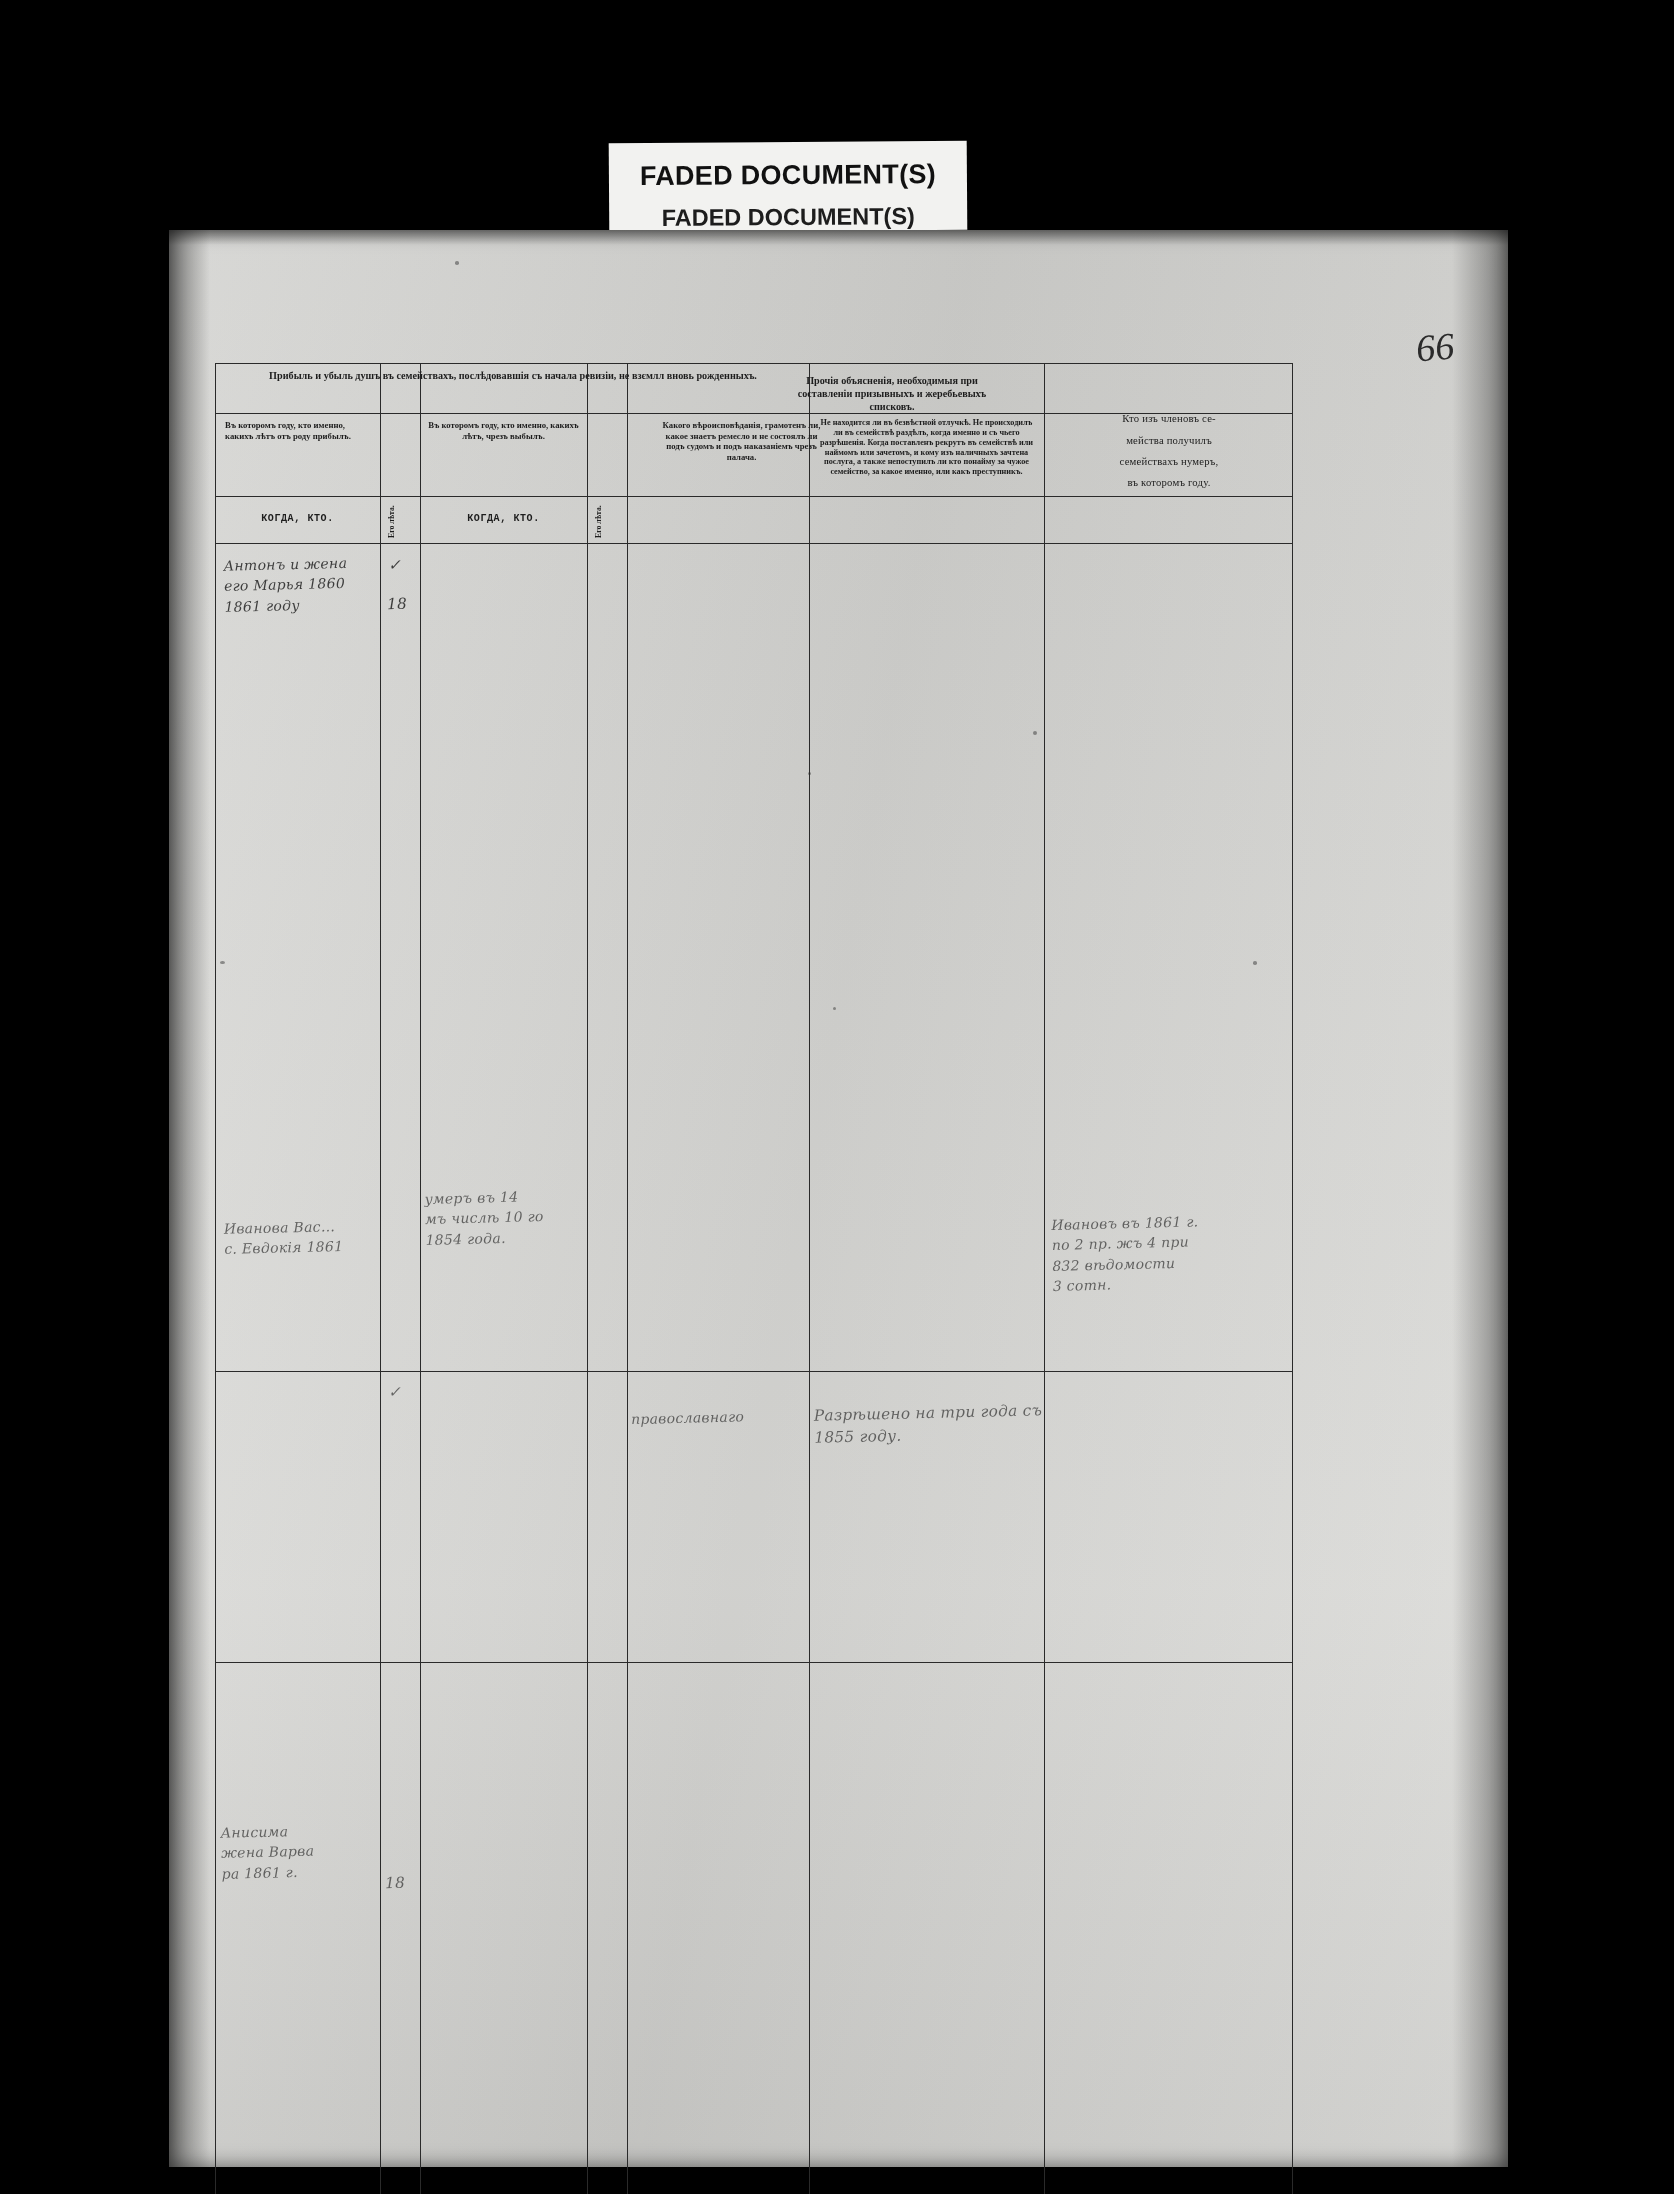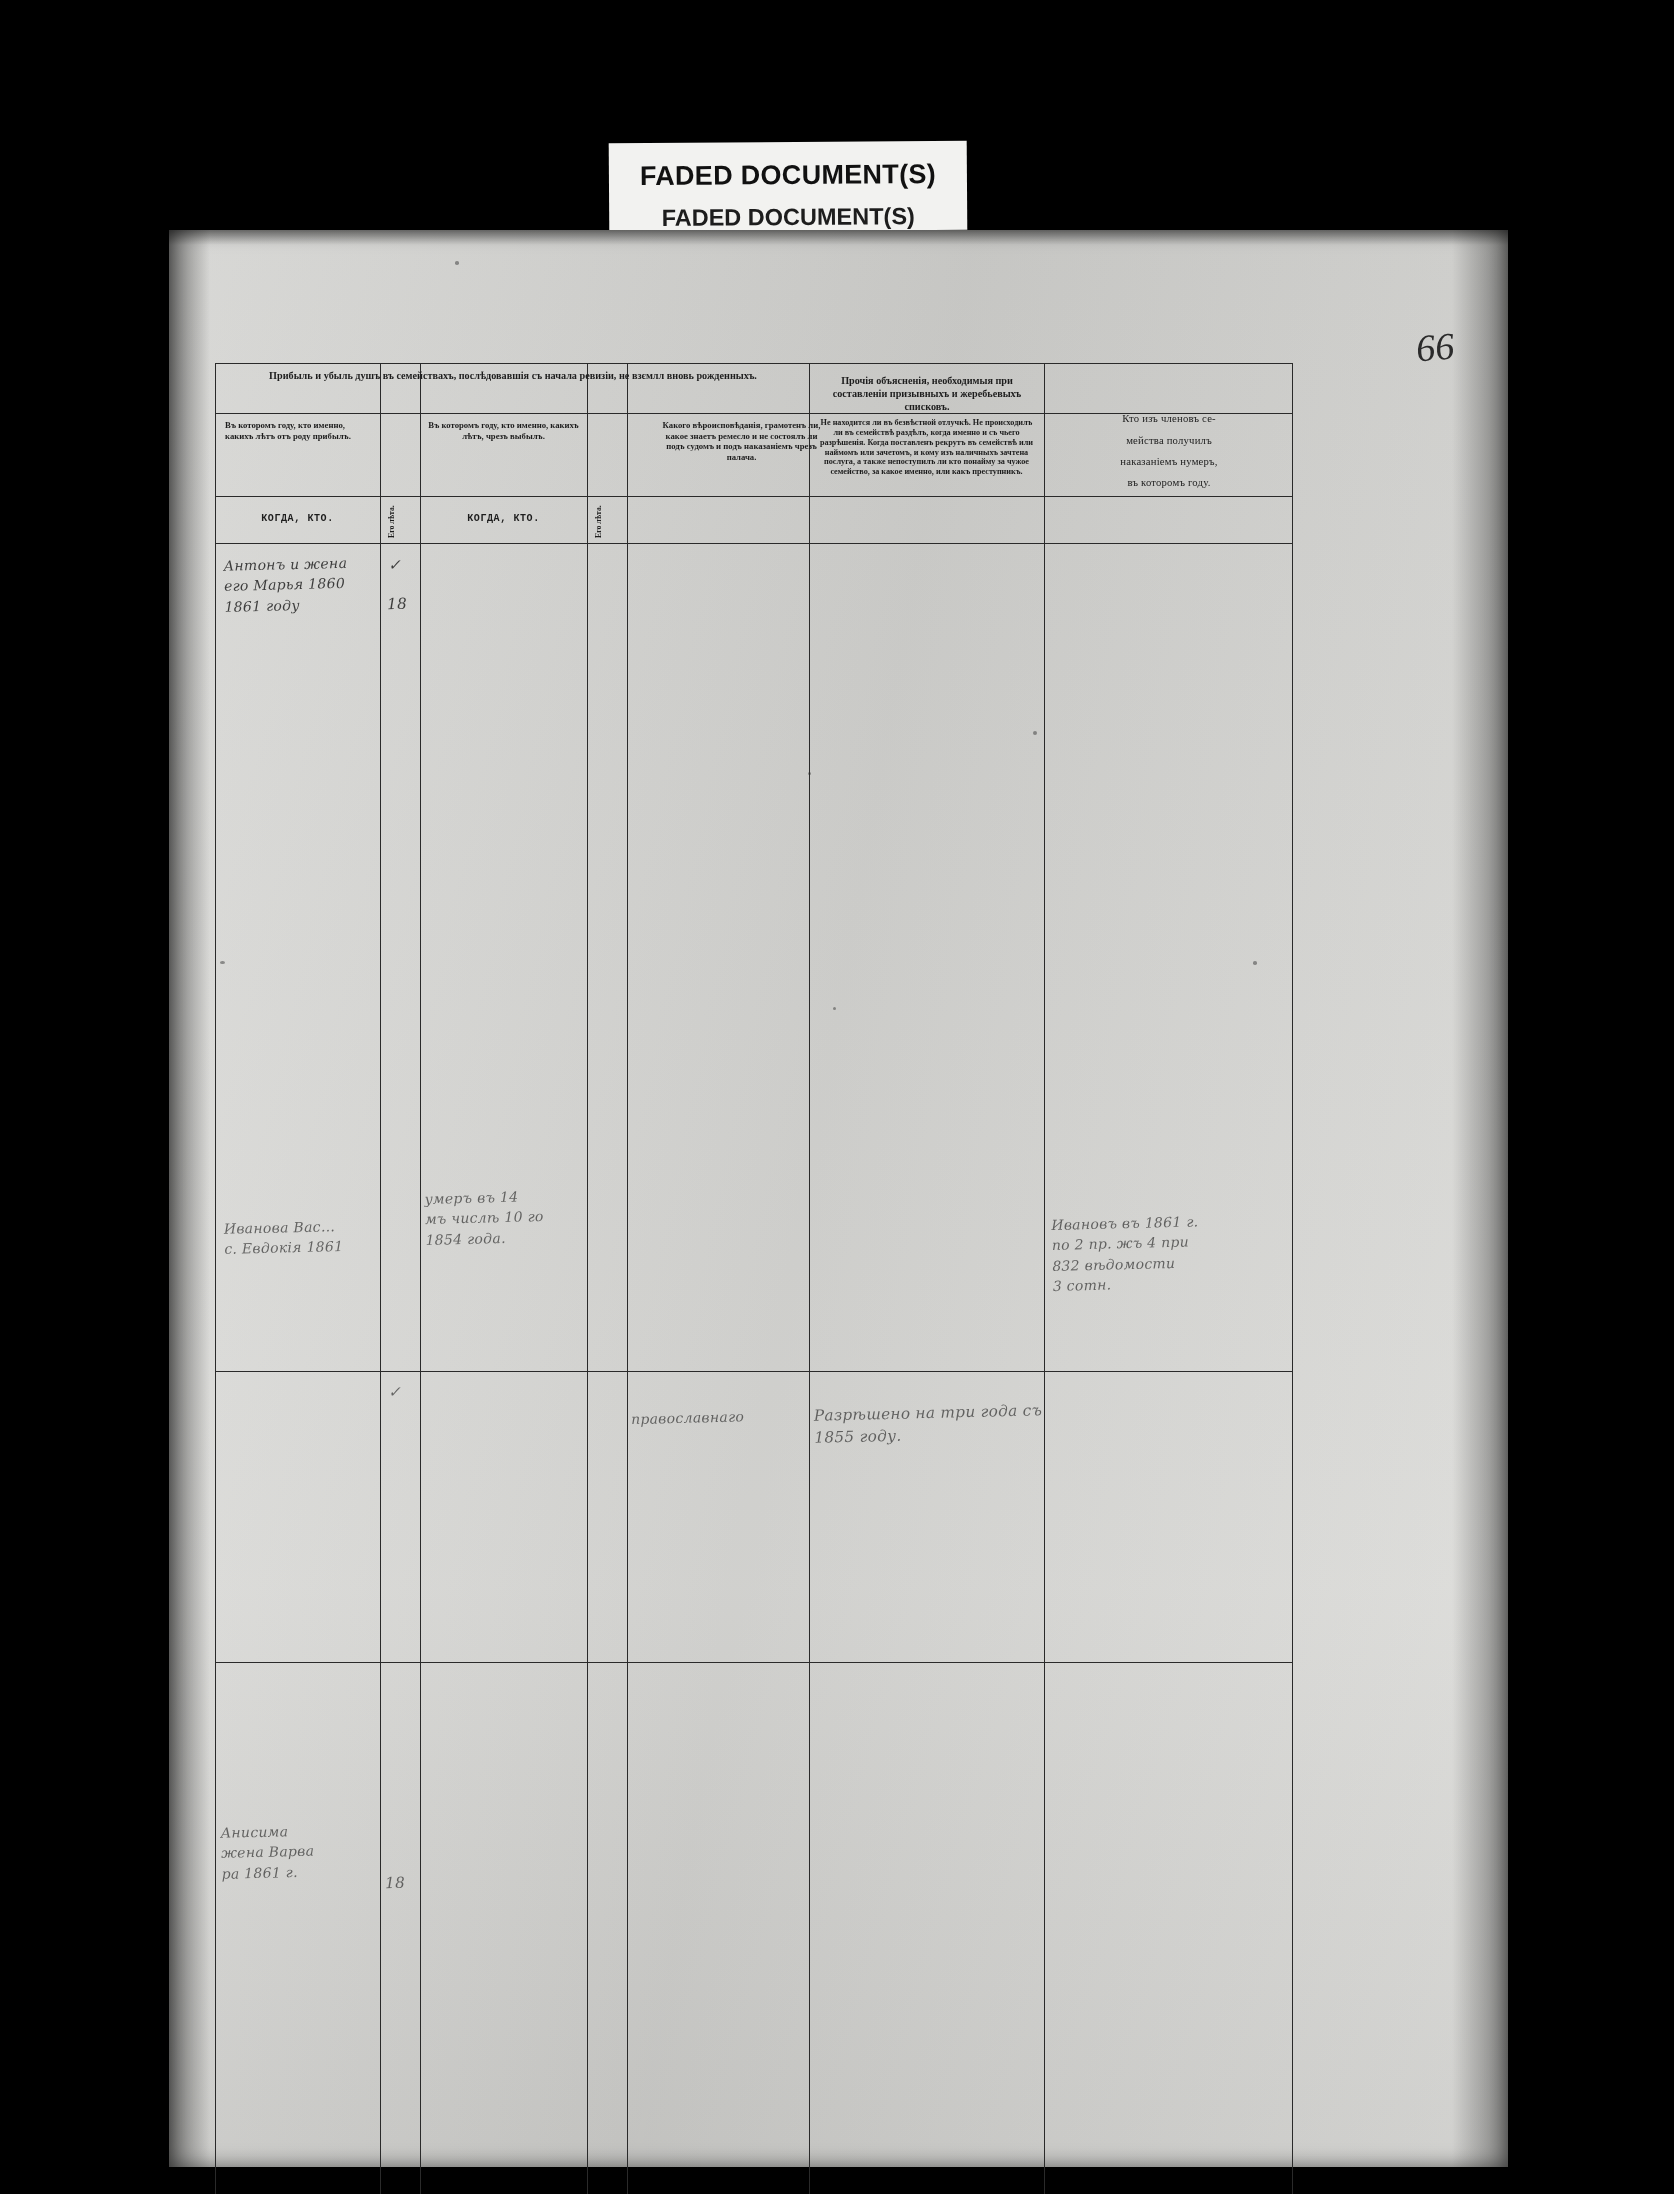--- a/index.html
+++ b/index.html
@@ -225,26 +225,26 @@
     <div class="vline" style="left:593px;"></div>
     <div class="vline" style="left:828px;"></div>
 
     <div class="hline" style="top:49px;"></div>
     <div class="hline" style="top:132px;"></div>
     <div class="hline" style="top:179px;"></div>
     <div class="hline" style="top:1007px;"></div>
     <div class="hline" style="top:1298px;"></div>
 
     <div class="hdrcell hdr-top" style="left:1px;top:3.1px;width:592px;">Прибыль и убыль душъ въ семействахъ, послѣдовавшія съ начала ревизіи, не взємлл вновь рожденныхъ.</div>
-    <div class="hdrcell hdr-top" style="left:594px;top:8.2px;width:234px;">Прочія объясненія, необходимыя при составленіи призывныхъ и жеребьевыхъ списковъ.</div>
+    <div class="hdrcell hdr-top" style="left:559px;top:8.2px;width:234px;">Прочія объясненія, необходимыя при составленіи призывныхъ и жеребьевыхъ списковъ.</div>
 
     <div class="hdrcell hdr-right" style="left:829px;top:41px;width:248px;text-align:center;">
       <div>Кто изъ членовъ се-</div>
       <div>мейства получилъ</div>
-      <div>наказаніемъ нумеръ,</div>
+      <div>семействахъ нумеръ,</div>
       <div>въ которомъ году.</div>
     </div>
 
     <div class="hdrcell hdr-small" style="left:4px;top:53px;width:159px;text-align:left;">Въ которомъ году, кто именно, какихъ лѣтъ отъ роду прибылъ.</div>
     <div class="hdrcell hdr-small" style="left:206px;top:53px;width:163px;">Въ которомъ году, кто именно, какихъ лѣтъ, чрезъ выбылъ.</div>
     <div class="hdrcell hdr-small" style="left:437px;top:53px;width:177px;">Какого вѣроисповѣданія, грамотенъ ли, какое знаетъ ремесло и не состоялъ ли подъ судомъ и подъ наказаніемъ чрезъ палача.</div>
     <div class="hdrcell hdr-small" style="left:595px;top:51px;width:231px;font-size:8.2px;line-height:1.2;">Не находится ли въ безвѣстной отлучкѣ. Не происходилъ ли въ семействѣ раздѣлъ, когда именно и съ чьего разрѣшенія. Когда поставленъ рекрутъ въ семействѣ или наймомъ или зачетомъ, и кому изъ наличныхъ зачтена послуга, а также непоступилъ ли кто понайму за чужое семейство, за какое именно, или какъ преступникъ.</div>
 
     <div class="hdrcell hdr-caps" style="left:2px;top:146px;width:159px;">КОГДА, КТО.</div>
     <div class="vert" style="left:172px;top:139px;height:37px;width:25.6px;">Его лѣта.</div>

